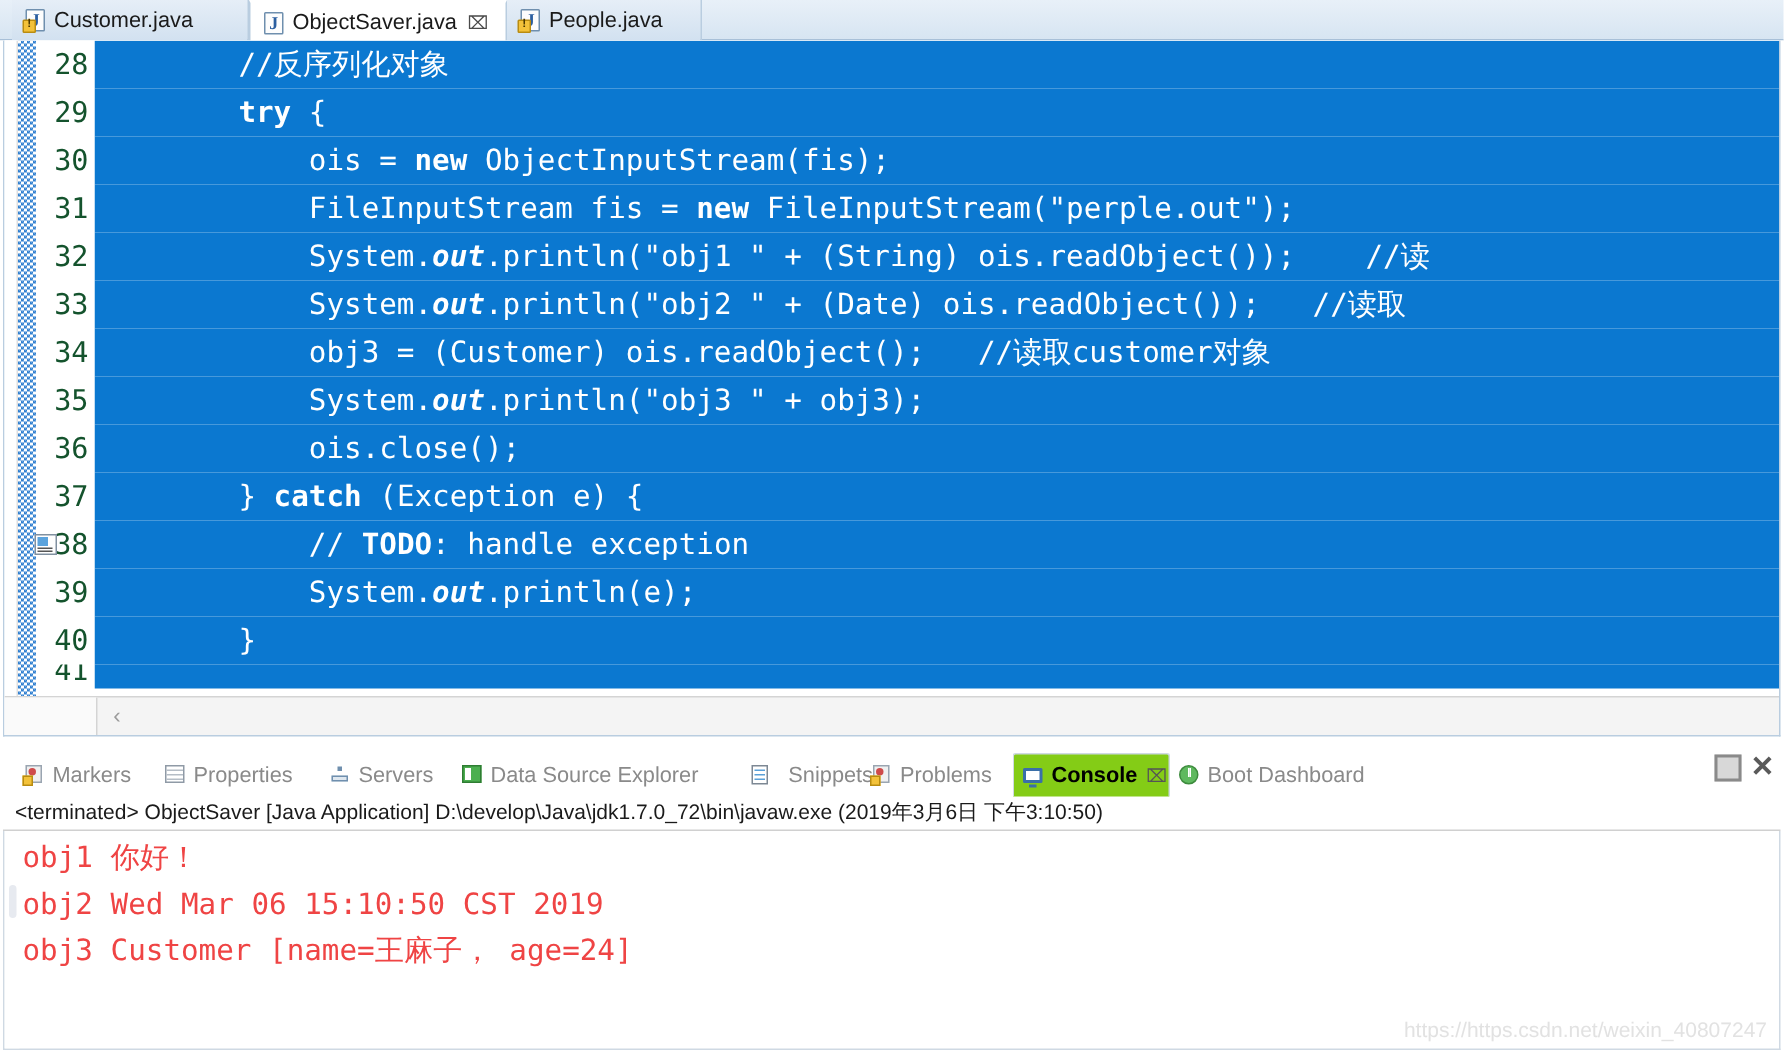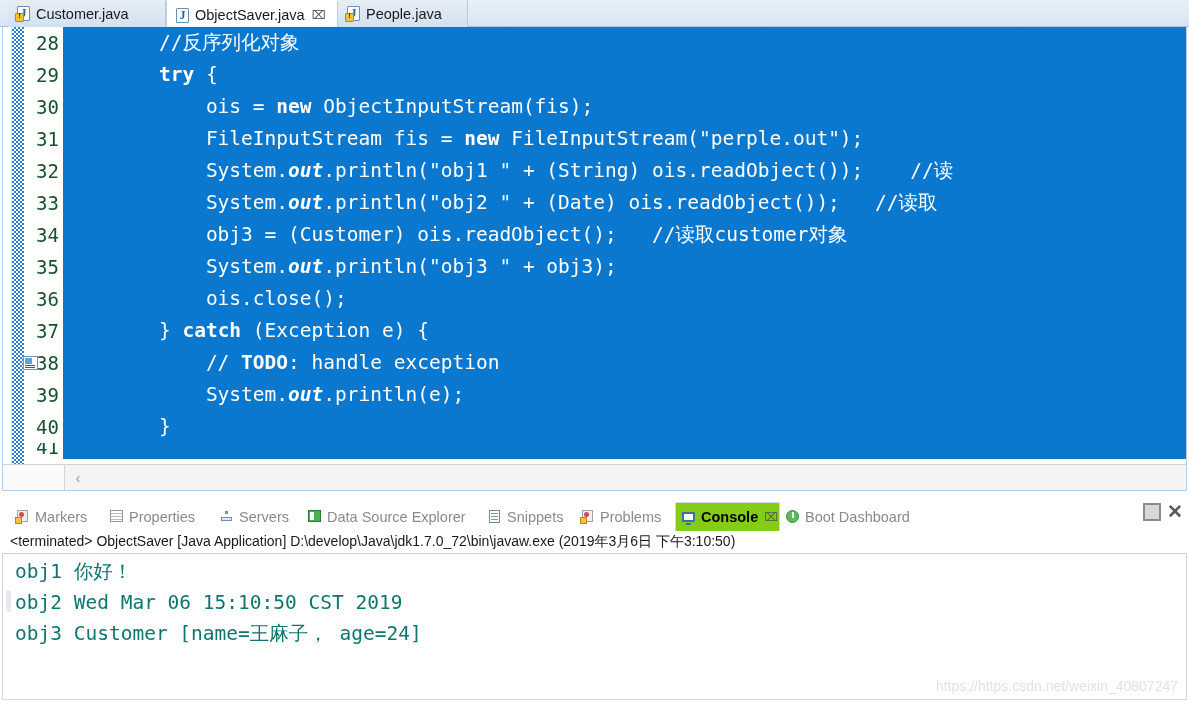--- a/index.html
+++ b/index.html
@@ -402,21 +402,21 @@
   .console-lines {
     position: absolute;
     left: 12px; top: 2px;
     right: 2px;
   }
   .cline {
     height: 31px;
     line-height: 31px;
     font-family: "DejaVu Sans Mono", monospace;
     font-size: 19.5px;
-    color: #0f766e;
+    color: #ef4444;
     white-space: pre;
   }
   .watermark {
     position: absolute;
     right: 8px; bottom: 5px;
     font-size: 14px;
     color: #e2e2e2;
     font-family: "Liberation Sans", sans-serif;
     white-space: nowrap;
   }
@@ -518,21 +518,21 @@
           <span class="b"></span>
         </span>
         <span class="ptab-label">Servers</span>
       </div>
       <div class="ptab" style="left: 300px; width: 180px;">
         <span class="pico pico-ds">
           <span class="b"></span>
         </span>
         <span class="ptab-label">Data Source Explorer</span>
       </div>
-      <div class="ptab" style="left: 480px; width: 93px;">
+      <div class="ptab" style="left: 492px; width: 93px; justify-content: space-between;">
         <span class="pico pico-snip">
           <span class="b"></span>
         </span>
         <span class="ptab-label">Snippets</span>
       </div>
       <div class="ptab" style="left: 573px; width: 100px;">
         <span class="pico pico-markers">
           <span class="b"></span>
           <span class="h"></span>
           <span class="w"></span>

